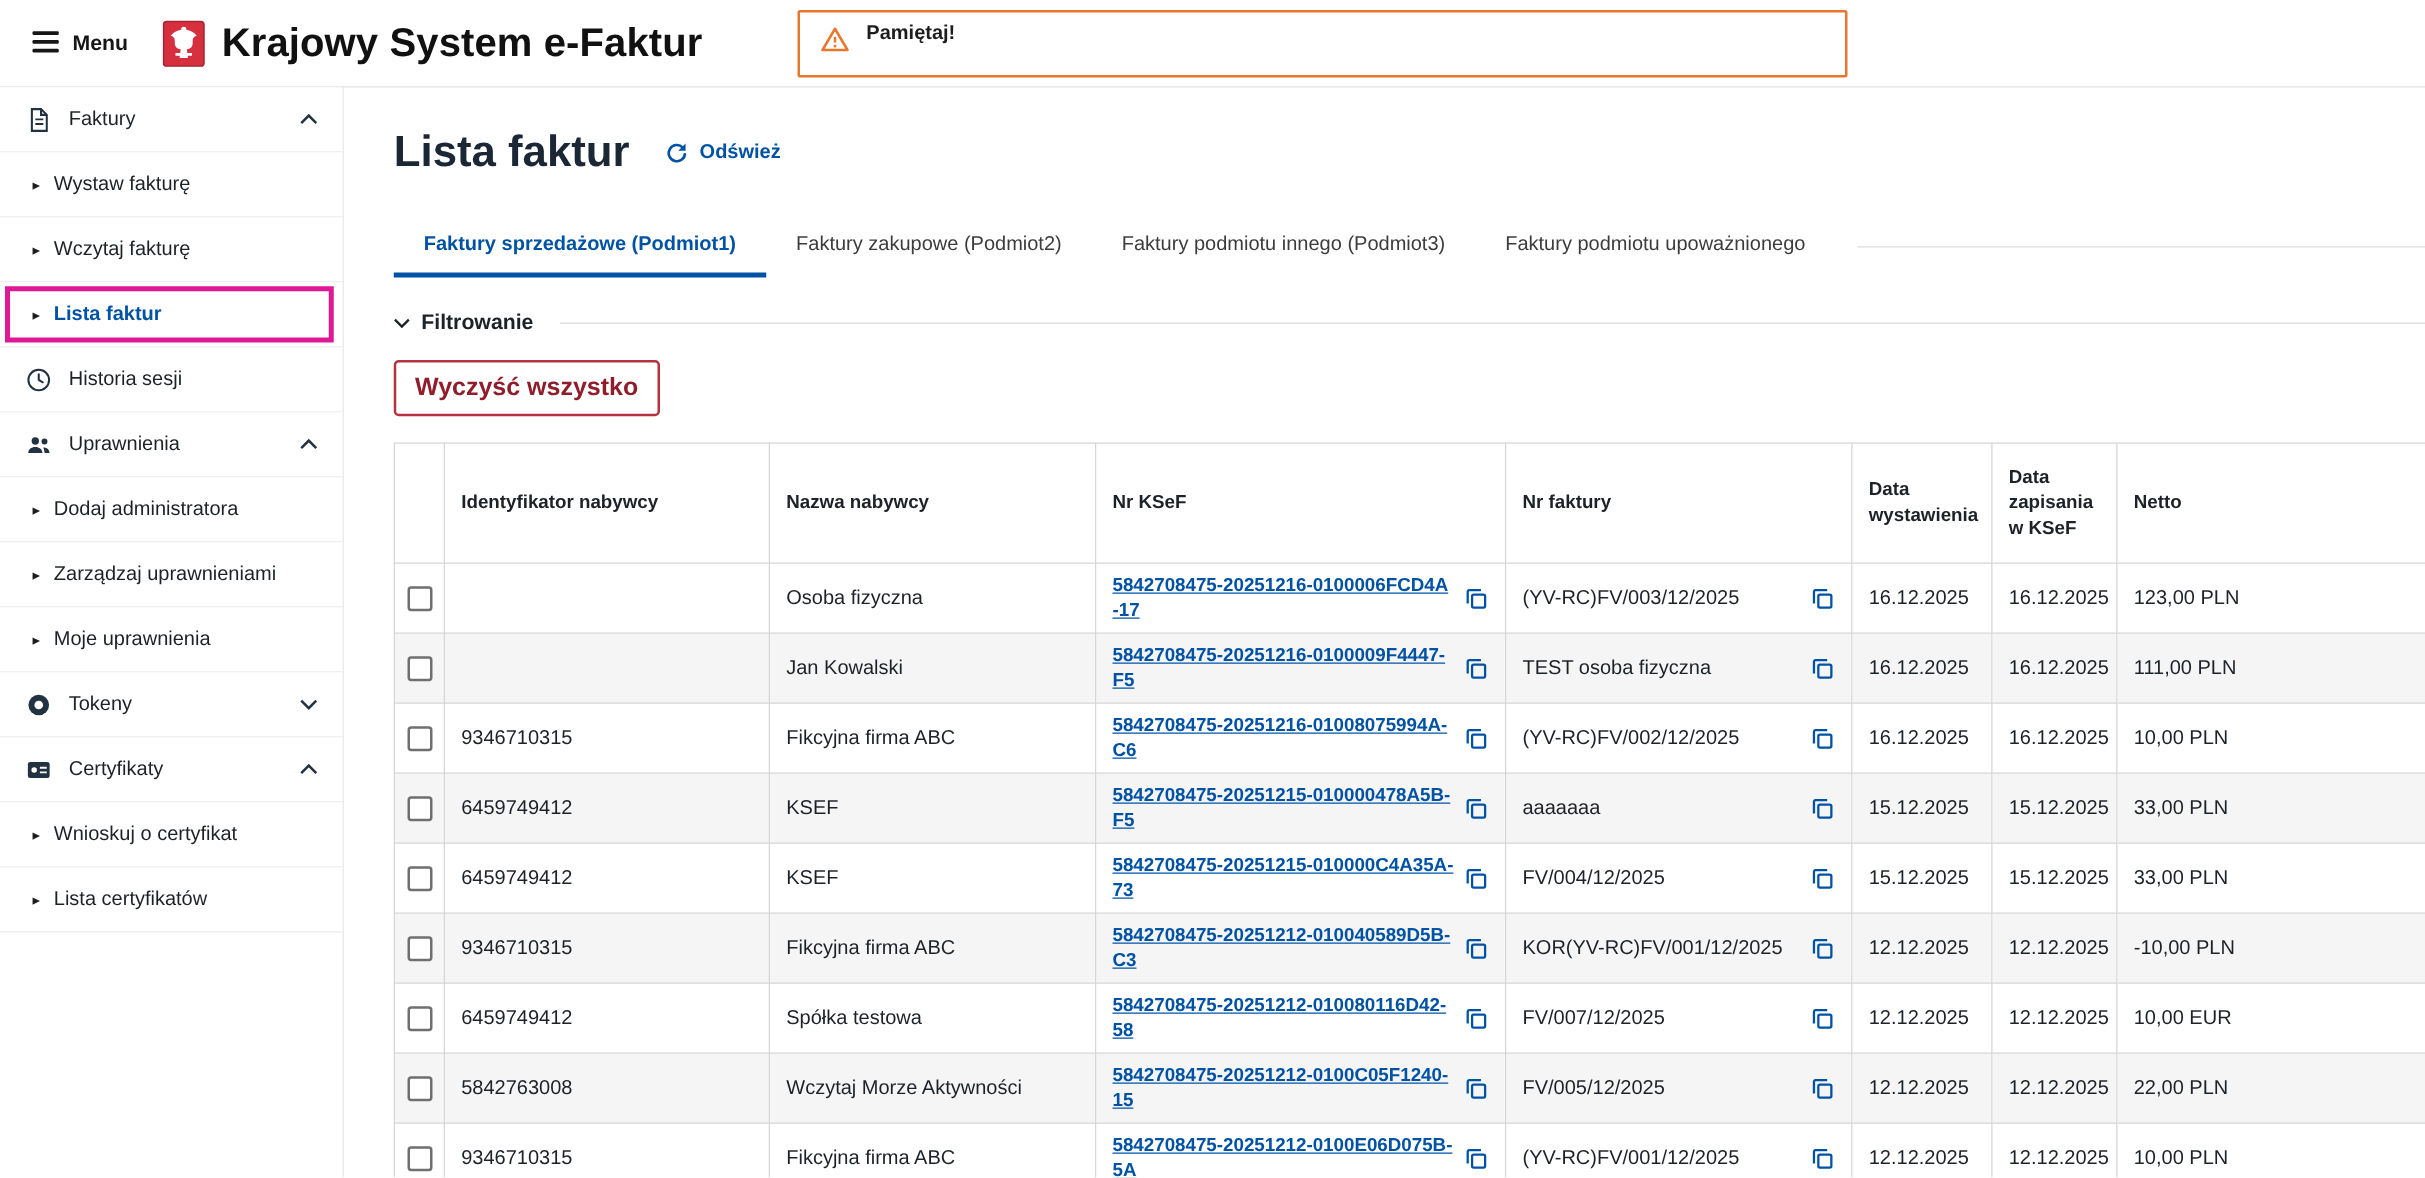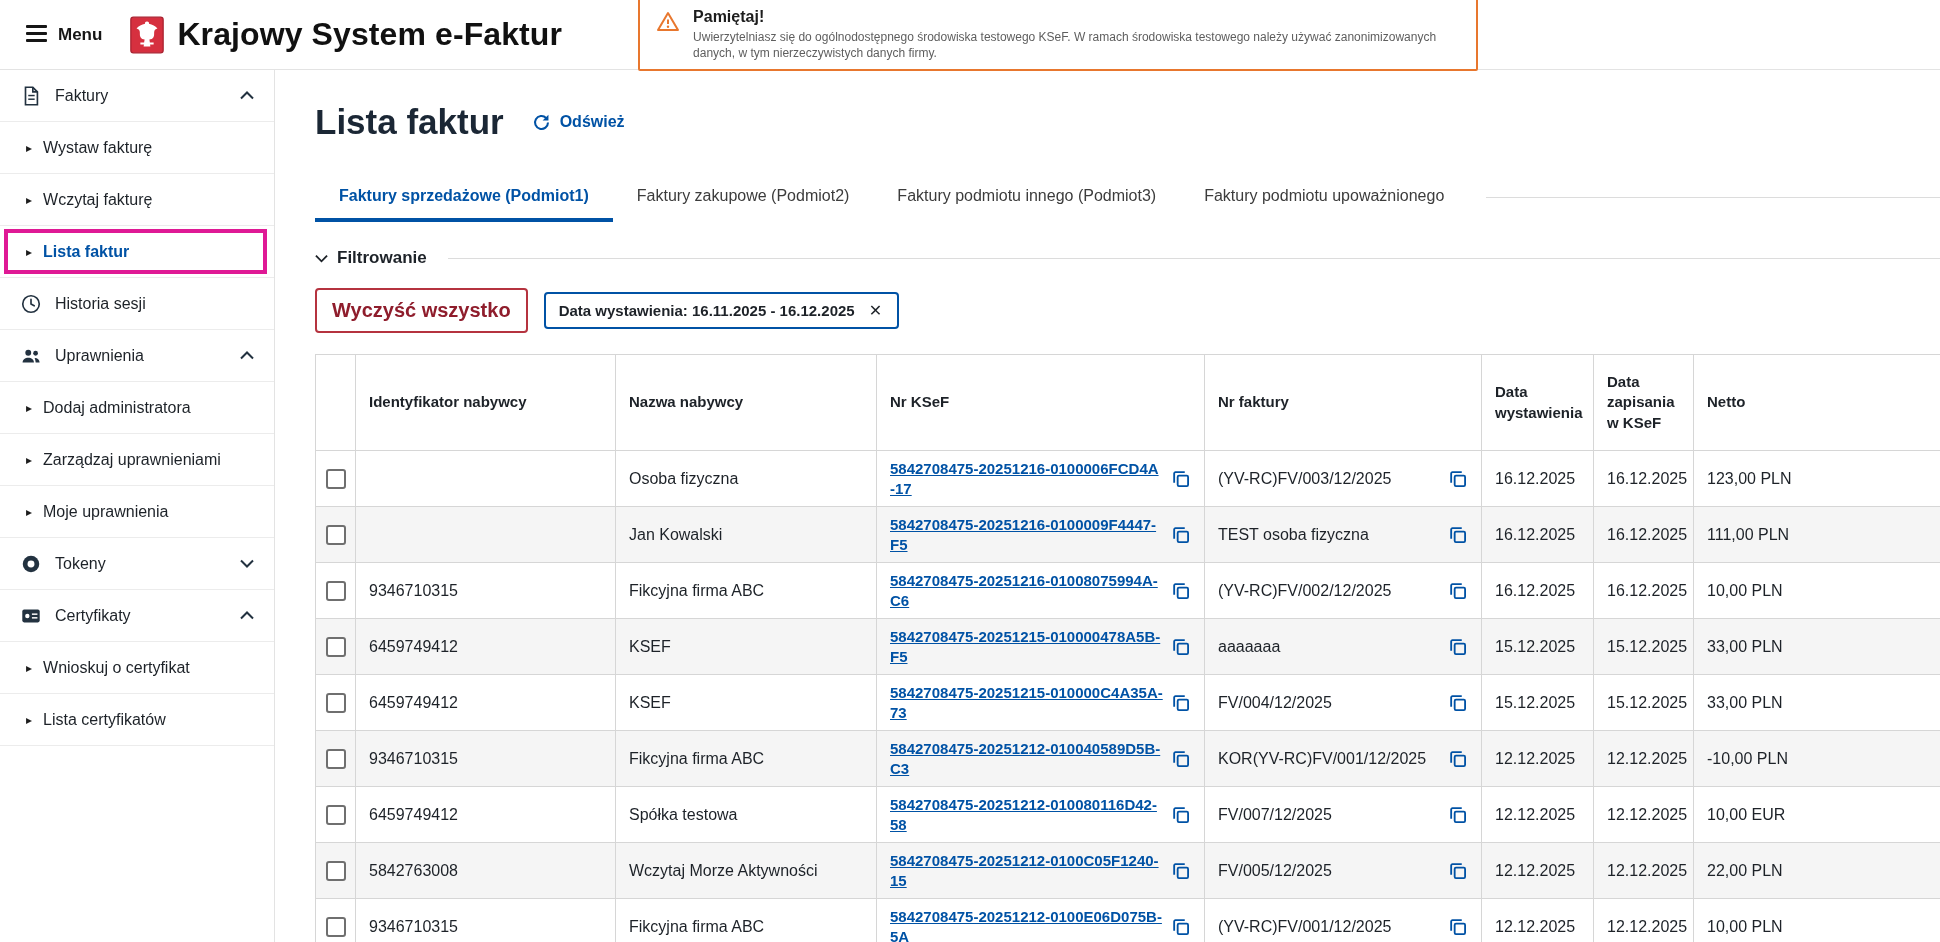--- a/index.html
+++ b/index.html
@@ -94,21 +94,20 @@
   <div class="warning">
     <span style="margin-top:2px">
       <svg width="24" height="24" viewBox="0 0 24 24">
         <path d="M12 3 22 20H2Z" fill="none" stroke="#e8772e" stroke-width="2" stroke-linejoin="round"></path>
         <line x1="12" y1="9.5" x2="12" y2="14" stroke="#e8772e" stroke-width="2"></line>
         <circle cx="12" cy="16.8" r="1.2" fill="#e8772e"></circle>
       </svg>
     </span>
     <div>
       <div class="w-title">Pamiętaj!</div>
-      <div class="w-text">Uwierzytelniasz się do ogólnodostępnego środowiska testowego KSeF. W ramach środowiska testowego należy używać zanonimizowanych danych, w tym nierzeczywistych danych firmy.</div>
     </div>
   </div>
 </header>
 
 <div class="layout">
 
   <aside class="sidebar">
 
     <div class="side-item">
       <span class="s-icon">
@@ -257,24 +256,20 @@
         <svg width="13" height="9" viewBox="0 0 14 9">
             <polyline points="1,1.5 7,7.5 13,1.5" fill="none" stroke="currentColor" stroke-width="2"></polyline>
           </svg>
       </span>
       <span class="f-label">Filtrowanie</span>
       <span class="f-line"></span>
     </div>
 
     <div class="filter-row">
       <button class="clear-btn">Wyczyść wszystko</button>
-      <div class="chip">
-        <span>Data wystawienia: 16.11.2025 - 16.12.2025</span>
-        <span class="x">✕</span>
-      </div>
     </div>
 
     <table>
       <colgroup>
         <col style="width:40px">
           <col style="width:260px">
           <col style="width:261px">
           <col style="width:328px">
         <col style="width:277px">
           <col style="width:112px">

